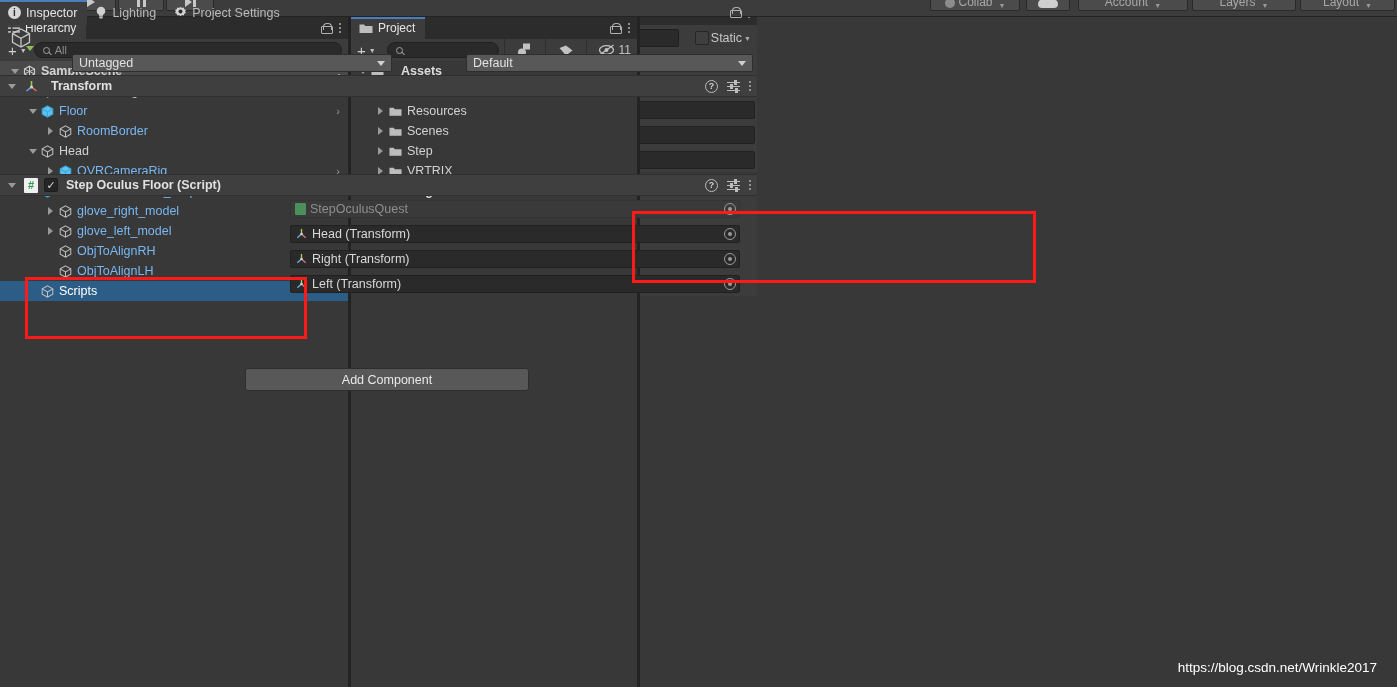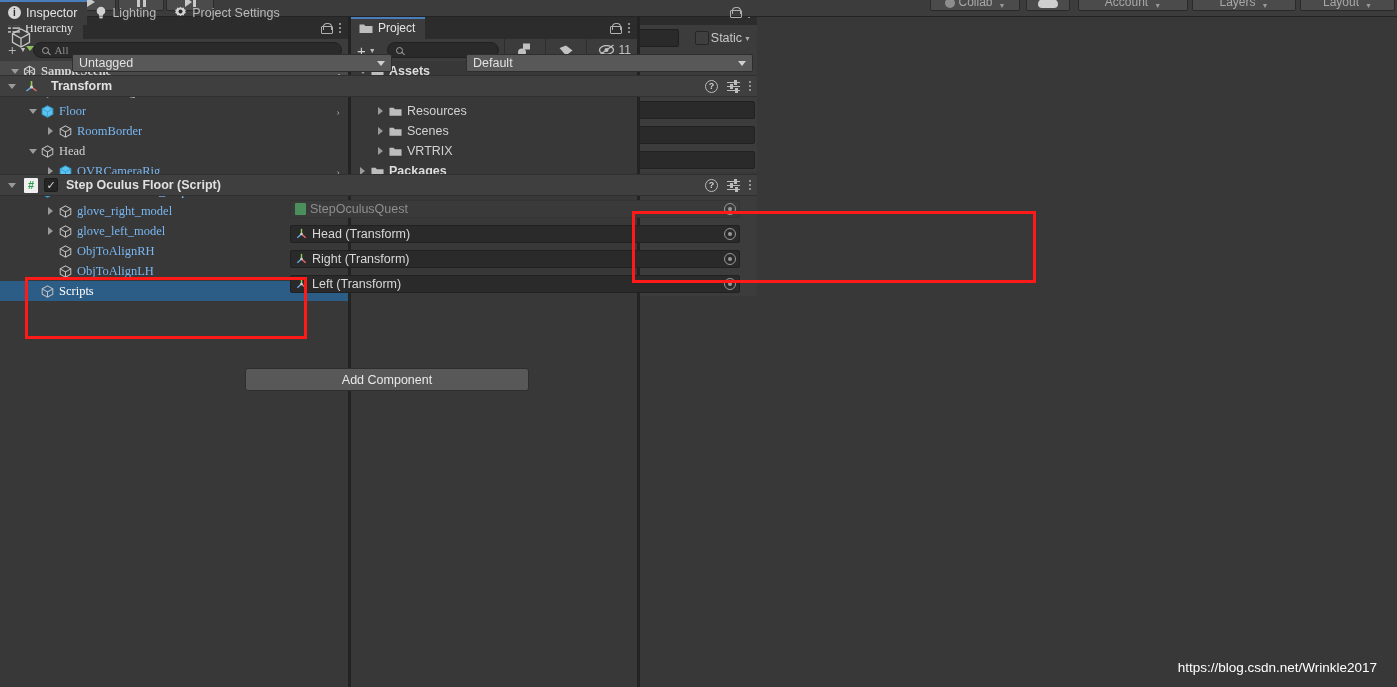--- a/index.html
+++ b/index.html
@@ -215,21 +215,21 @@
     <div class="tb-right tb-layers">
       <span>Layers</span>
       <span class="tb-caret">▼</span>
     </div>
     <div class="tb-right tb-layout">
       <span>Layout</span>
       <span class="tb-caret">▼</span>
     </div>
   </div>
 
-  <div class="panel" id="hierarchy" style="left:0;top:17px;width:348px;height:670px;font-family:Liberation Serif, serif;">
+  <div class="panel" id="hierarchy" style="left:0;top:17px;width:348px;height:670px;">
     <div class="panel-tabbar">
       <div class="tab active">
         <svg width="12" height="11" viewBox="0 0 12 11">
           <rect x="0" y="0.5" width="3" height="1.6" fill="#bdbdbd"></rect>
             <rect x="4.5" y="0.5" width="7.5" height="1.6" fill="#bdbdbd"></rect>
           <rect x="0" y="4.3" width="3" height="1.6" fill="#bdbdbd"></rect>
             <rect x="4.5" y="4.3" width="7.5" height="1.6" fill="#bdbdbd"></rect>
           <rect x="0" y="8.1" width="3" height="1.6" fill="#bdbdbd"></rect>
             <rect x="4.5" y="8.1" width="7.5" height="1.6" fill="#bdbdbd"></rect>
         </svg>
@@ -473,21 +473,21 @@
         <div class="row">
           <span style="width:5px;flex:none;"></span>
           <span class="arrow">
             <span class="tri-d"></span>
           </span>
           <span class="ico">
             <svg class="folder" viewBox="0 0 14 11">
               <path d="M0.5 1.5 L5 1.5 L6.3 3 L13.5 3 L13.5 10 L0.5 10 Z" fill="#bdbdbd"></path>
             </svg>
           </span>
-          <span class="lbl c-white" style="font-weight:bold;color:#dcdcdc;">Assets</span>
+          <span class="lbl c-white" style="font-weight:bold;color:#dcdcdc;margin-left:12px;">Assets</span>
         </div>
         <div class="row">
           <span style="width:23px;flex:none;"></span>
           <span class="arrow">
             <span class="tri-r"></span>
           </span>
           <span class="ico">
             <svg class="folder" viewBox="0 0 14 11">
               <path d="M0.5 1.5 L5 1.5 L6.3 3 L13.5 3 L13.5 10 L0.5 10 Z" fill="#bdbdbd"></path>
             </svg>
@@ -510,20 +510,32 @@
           <span style="width:23px;flex:none;"></span>
           <span class="arrow">
             <span class="tri-r"></span>
           </span>
           <span class="ico">
             <svg class="folder" viewBox="0 0 14 11">
               <path d="M0.5 1.5 L5 1.5 L6.3 3 L13.5 3 L13.5 10 L0.5 10 Z" fill="#bdbdbd"></path>
             </svg>
           </span>
           <span class="lbl c-white" style="">Scenes</span>
+        </div>
+        <div class="row">
+          <span style="width:23px;flex:none;"></span>
+          <span class="arrow">
+            <span class="tri-r"></span>
+          </span>
+          <span class="ico">
+            <svg class="folder" viewBox="0 0 14 11">
+              <path d="M0.5 1.5 L5 1.5 L6.3 3 L13.5 3 L13.5 10 L0.5 10 Z" fill="#bdbdbd"></path>
+            </svg>
+          </span>
+          <span class="lbl c-white" style="">Step</span>
         </div>
         <div class="row">
           <span style="width:23px;flex:none;"></span>
           <span class="arrow">
             <span class="tri-r"></span>
           </span>
           <span class="ico">
             <svg class="folder" viewBox="0 0 14 11">
               <path d="M0.5 1.5 L5 1.5 L6.3 3 L13.5 3 L13.5 10 L0.5 10 Z" fill="#bdbdbd"></path>
             </svg>

